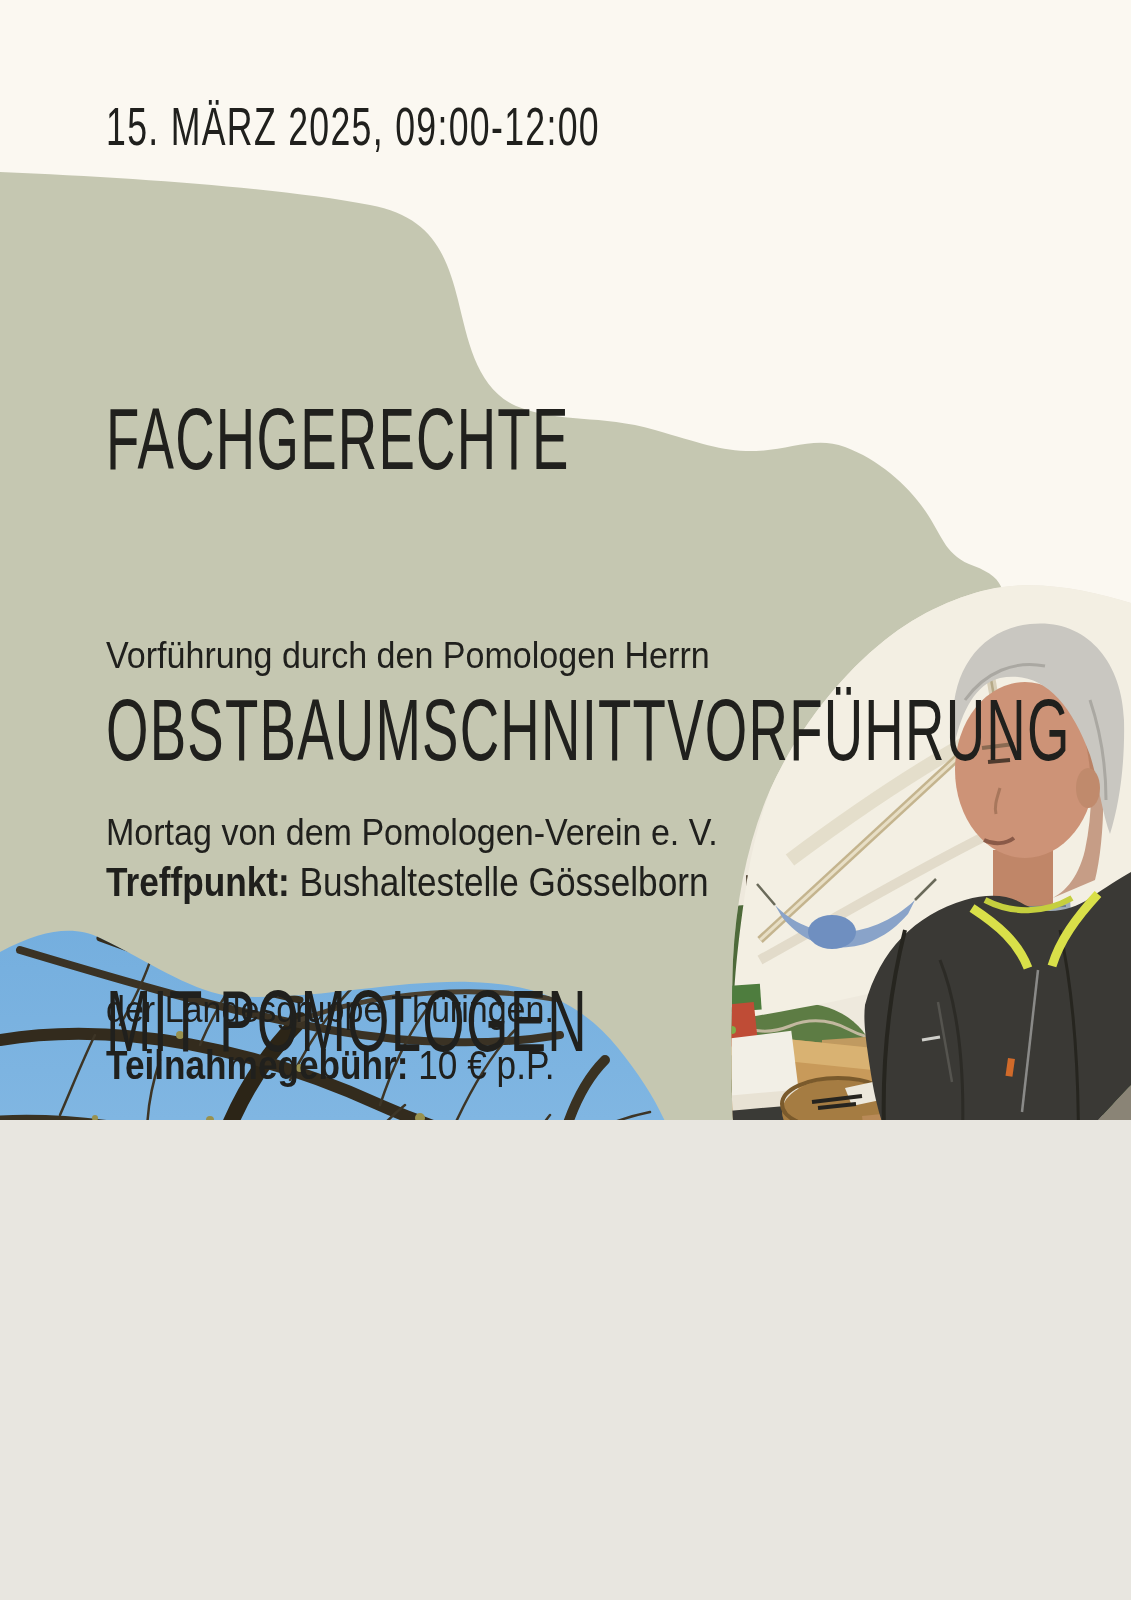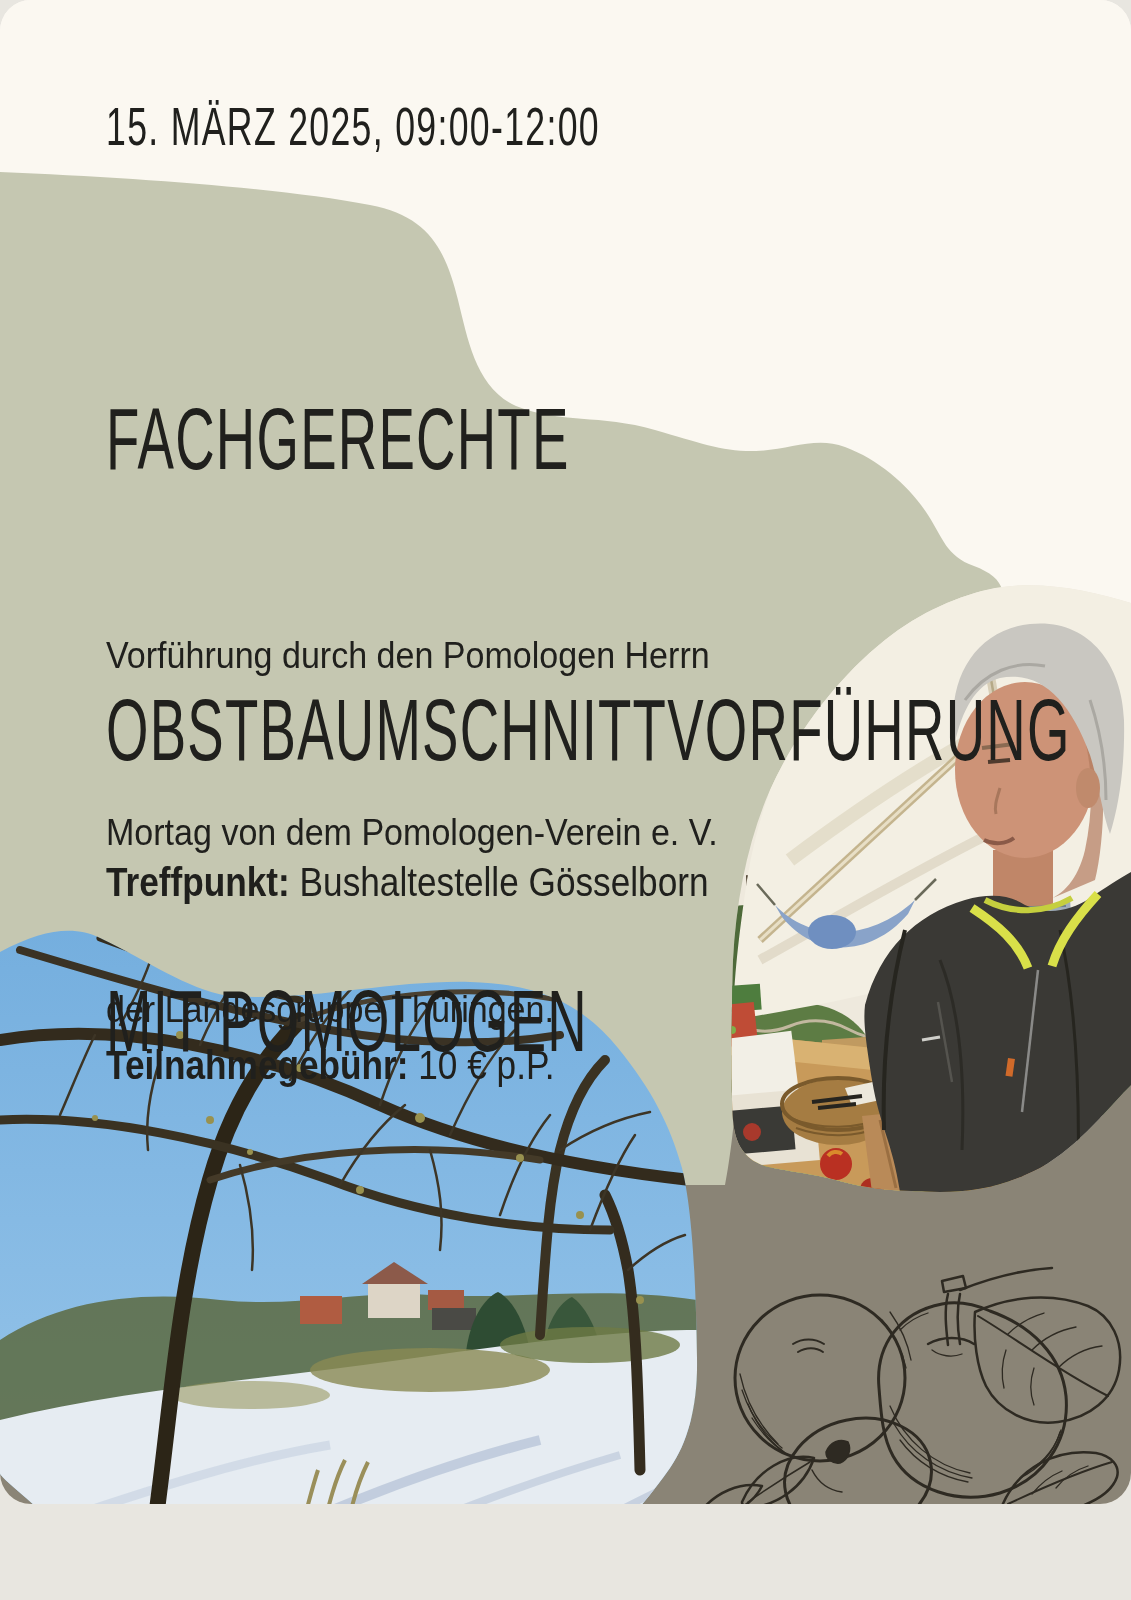--- a/index.html
+++ b/index.html
@@ -1,22 +1,21 @@
 <!DOCTYPE html>
 <html><head>
 <meta charset="utf-8">
 <style>
   html,body{margin:0;padding:0;background:#e8e6e0;}
   .poster{
     position:relative;
-    width:1131px;height:1504px;
+    width:1131px;height:1120px;
     overflow:hidden;
     font-family:"Liberation Sans", sans-serif;
     background:var(--cream,#fbf8f1);
-    border-radius:31px;
   }
   .artwork{position:absolute;left:0;top:0;width:1131px;height:1600px;display:block;}
   .txt{position:absolute;color:var(--ink,#20201d);white-space:pre;z-index:5;}
   .date-line{
     left:106px;top:96px;
     font-size:54px;line-height:60px;font-weight:400;
     letter-spacing:2px;
     transform:scaleX(0.66);transform-origin:left top;
   }
   .title-block{

